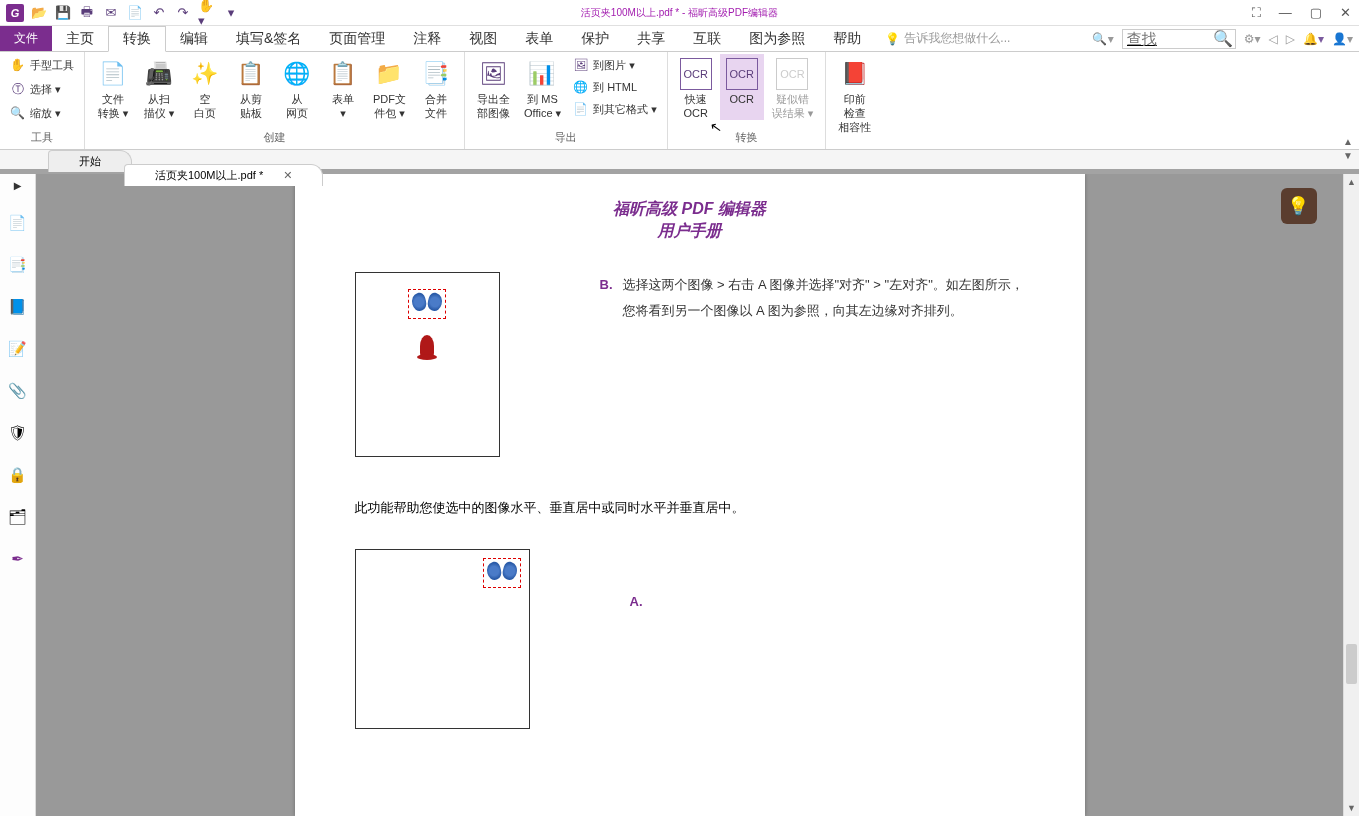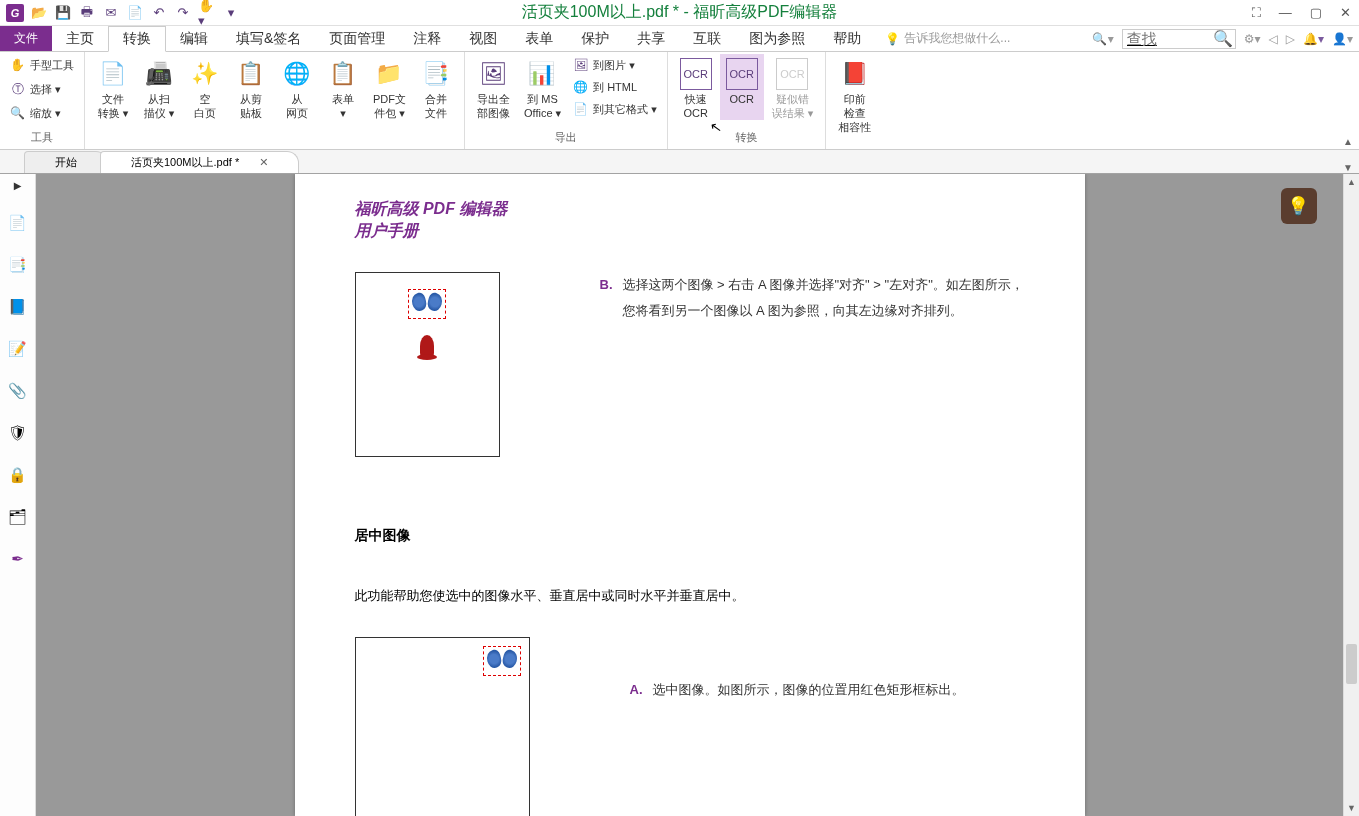--- a/index.html
+++ b/index.html
@@ -3,21 +3,21 @@
 <meta charset="utf-8">
 <style>
 * { margin: 0; padding: 0; box-sizing: border-box; font-family: "Microsoft YaHei", sans-serif; }
 body { background: #fff; overflow: hidden; width: 1359px; height: 816px; position: relative; }
 
 
 .titlebar { height: 26px; background: #fff; display: flex; align-items: center; position: relative; border-bottom: 1px solid #e0e0e0; }
 .titlebar .qat { display: flex; align-items: center; gap: 6px; padding-left: 6px; }
 .titlebar .qat .logo { width: 18px; height: 18px; background: #7b2d8e; border-radius: 2px; display: flex; align-items: center; justify-content: center; color: #fff; font-size: 11px; font-style: italic; font-weight: bold; }
 .titlebar .qat .qbtn { width: 18px; height: 18px; display: flex; align-items: center; justify-content: center; color: #5a3d7a; font-size: 13px; cursor: pointer; }
-.titlebar .title { position: absolute; left: 50%; transform: translateX(-50%); font-size: 16px; color: #15803d; }
+.titlebar .title { position: absolute; left: 50%; transform: translateX(-50%); font-size: 10px; color: #a21caf; }
 .titlebar .winbtns { position: absolute; right: 8px; display: flex; gap: 18px; }
 .titlebar .winbtns span { font-size: 13px; color: #555; cursor: pointer; }
 
 
 .menutabs { height: 26px; background: #fff; display: flex; align-items: stretch; border-bottom: 1px solid #ccc; position: relative; }
 .menutabs .filetab { background: #7b2d8e; color: #fff; padding: 0 14px; display: flex; align-items: center; font-size: 12px; cursor: pointer; }
 .menutabs .mtab { padding: 0 14px; display: flex; align-items: center; font-size: 14px; color: #333; cursor: pointer; }
 .menutabs .mtab.active { border: 1px solid #ccc; border-bottom: 1px solid #fff; background: #fff; margin-bottom: -1px; }
 .menutabs .tellme { display: flex; align-items: center; color: #999; font-size: 12px; margin-left: 10px; gap: 4px; }
 .menutabs .rightside { position: absolute; right: 6px; display: flex; align-items: center; gap: 8px; height: 100%; }
@@ -34,35 +34,35 @@
 .rbtn-sm { display: flex; align-items: center; gap: 4px; font-size: 11px; color: #333; padding: 2px 4px; cursor: pointer; height: 22px; }
 .rbtn-sm .ico { width: 16px; height: 16px; display: flex; align-items: center; justify-content: center; color: #5a3d7a; font-size: 12px; }
 .rbtn-lg { display: flex; flex-direction: column; align-items: center; justify-content: flex-start; padding: 4px 6px 0; cursor: pointer; min-width: 40px; }
 .rbtn-lg .ico { width: 32px; height: 32px; display: flex; align-items: center; justify-content: center; font-size: 22px; color: #5a3d7a; }
 .rbtn-lg .lbl { font-size: 11px; color: #333; text-align: center; line-height: 14px; margin-top: 2px; }
 .rbtn-lg.hover { background: #e8d5f0; }
 .vstack { display: flex; flex-direction: column; }
 .ribbon .collapse { position: absolute; right: 6px; bottom: 2px; font-size: 10px; color: #666; cursor: pointer; }
 
 
-.doctabs { height: 24px; background: #f5f5f5; display: flex; align-items: flex-end; padding-left: 24px; border-bottom: 1px solid #a3a3a3; position: relative; }
+.doctabs { height: 24px; background: #f5f5f5; display: flex; align-items: flex-start; padding-left: 48px; border-bottom: 5px solid #a3a3a3; position: relative; }
 .doctab { height: 22px; padding: 0 30px; border: 1px solid #ccc; border-bottom: none; background: #fff; font-size: 11px; display: flex; align-items: center; border-radius: 4px 12px 0 0; margin-right: -8px; position: relative; cursor: pointer; }
 .doctab.inactive { background: #eee; z-index: 1; }
 .doctab.active { z-index: 2; margin-top: 14px; }
 .doctab .close { margin-left: 20px; font-size: 11px; color: #666; }
 .doctabs .dropdown { position: absolute; right: 6px; font-size: 10px; color: #666; }
 
 
 .workspace { display: flex; height: calc(816px - 26px - 26px - 98px - 24px); position: relative; }
 .leftpanel { width: 36px; background: #fdfdfd; border-right: 1px solid #ddd; display: flex; flex-direction: column; align-items: center; padding-top: 6px; gap: 22px; }
 .leftpanel .expand { font-size: 10px; color: #333; cursor: pointer; }
 .leftpanel .pico { width: 20px; height: 20px; display: flex; align-items: center; justify-content: center; font-size: 15px; cursor: pointer; }
 .docarea { flex: 1; background: #999; overflow: hidden; position: relative; display: flex; justify-content: center; }
 .page { width: 790px; background: #fff; margin-top: 0; padding: 24px 60px; box-shadow: 0 0 4px rgba(0,0,0,.3); position: relative; }
-.page .hdr { text-align: left; color: #7b2d8e; font-style: italic; font-weight: bold; font-size: 16px; line-height: 22px; }
+.page .hdr { text-align: center; color: #7b2d8e; font-style: italic; font-weight: bold; font-size: 16px; line-height: 22px; }
 .page .row1 { display: flex; margin-top: 30px; gap: 40px; }
 .page .imgbox { width: 145px; height: 185px; border: 1px solid #333; display: flex; flex-direction: column; align-items: center; padding-top: 20px; gap: 20px; }
 .butterfly { width: 30px; height: 22px; position: relative; }
 .butterfly::before, .butterfly::after { content: ''; position: absolute; width: 14px; height: 18px; background: radial-gradient(circle, #4a7bc8 40%, #2a5ba8 70%); border-radius: 60% 40% 50% 50%; top: 0; }
 .butterfly::before { left: 0; transform: rotate(-15deg); }
 .butterfly::after { right: 0; transform: rotate(15deg) scaleX(-1); }
 .butterfly.sel { outline: 1px dashed #d00; outline-offset: 3px; }
 .pawn { width: 14px; height: 22px; background: #b01818; border-radius: 50% 50% 20% 20%; position: relative; }
 .pawn::after { content: ''; position: absolute; bottom: -3px; left: -3px; width: 20px; height: 6px; background: #b01818; border-radius: 50%; }
 .page .textcol { flex: 1; padding-left: 60px; }
@@ -185,20 +185,21 @@
         </div>
       <div class="rbtn-lg">
           <span class="ico">📁</span>
           <span class="lbl"><span>PDF文</span><br><span>件包 ▾</span></span>
         </div>
       <div class="rbtn-lg">
           <span class="ico">📑</span>
           <span class="lbl"><span>合并</span><br><span>文件</span></span>
         </div>
     </div>
+    <div class="rlabel">创建</div>
   </div>
   <div class="rgroup">
     <div class="rbody">
       <div class="rbtn-lg">
           <span class="ico">🖼</span>
           <span class="lbl"><span>导出全</span><br><span>部图像</span></span>
         </div>
       <div class="rbtn-lg">
           <span class="ico" style="color:#c05050">📊</span>
           <span class="lbl"><span>到 MS</span><br><span>Office ▾</span></span>
@@ -283,30 +284,28 @@
           <div class="butterfly sel"></div>
           <div class="pawn"></div>
         </div>
         <div class="textcol">
           <div class="listitem">
             <span class="marker">B.</span>
             <span>选择这两个图像 &gt; 右击 A 图像并选择"对齐" &gt; "左对齐"。如左图所示，您将看到另一个图像以 A 图为参照，向其左边缘对齐排列。</span>
           </div>
         </div>
       </div>
-      <div class="sechead">居中图像</div>
       <div class="para">此功能帮助您使选中的图像水平、垂直居中或同时水平并垂直居中。</div>
       <div class="row2">
         <div class="imgbox2">
           <div class="butterfly sel"></div>
         </div>
         <div class="textcol" style="padding-top:40px">
           <div class="listitem">
             <span class="marker">A.</span>
-            <span>选中图像。如图所示，图像的位置用红色矩形框标出。</span>
           </div>
         </div>
       </div>
     </div>
     <div class="bulb">💡</div>
   </div>
   <div class="scrollbar">
     <div class="arrow up">▲</div>
     <div class="thumb"></div>
     <div class="arrow down">▼</div>

